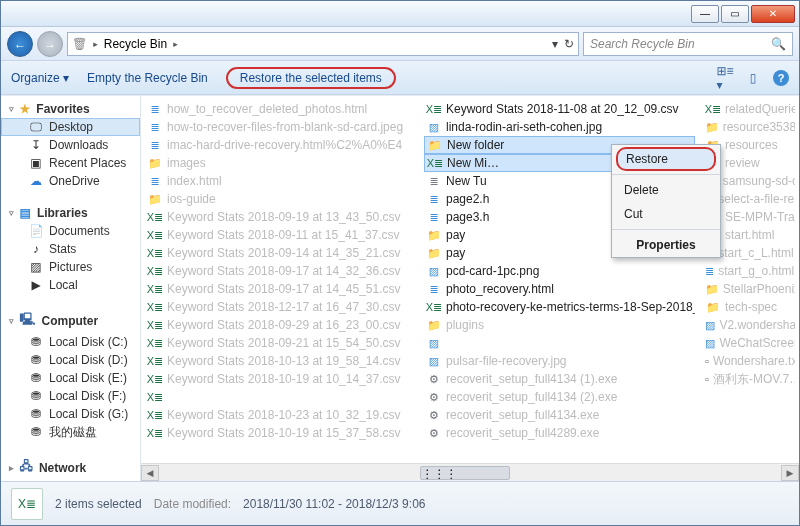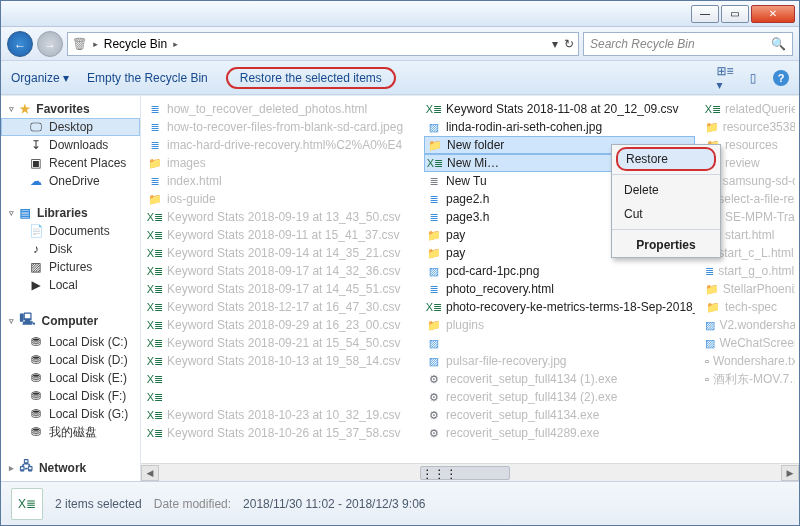--- a/index.html
+++ b/index.html
@@ -146,21 +146,21 @@
           <span class="tri">▿</span>
           <span style="color:#3a8edb">▤</span>
           <span>Libraries</span>
         </div>
       <div class="navitem">
           <span class="nico">📄</span>
           <span>Documents</span>
         </div>
       <div class="navitem">
           <span class="nico">♪</span>
-          <span>Disk</span>
+          <span>Stats</span>
         </div>
       <div class="navitem">
           <span class="nico">▨</span>
           <span>Pictures</span>
         </div>
       <div class="navitem">
           <span class="nico">▶</span>
           <span>Local</span>
         </div>
 
@@ -261,31 +261,32 @@
             <div class="fileitem">
               <span class="fico excel-ico">X≣</span>
               <span class="blurred">Keyword Stats 2018-09-21 at 15_54_50.csv</span>
             </div>
             <div class="fileitem">
               <span class="fico excel-ico">X≣</span>
               <span class="blurred">Keyword Stats 2018-10-13 at 19_58_14.csv</span>
             </div>
             <div class="fileitem">
               <span class="fico excel-ico">X≣</span>
+              <span class="blurred">Keyword Stats 2018-10-19 at 10_14_37.csv</span>
             </div>
             <div class="fileitem">
               <span class="fico excel-ico">X≣</span>
             </div>
             <div class="fileitem">
               <span class="fico excel-ico">X≣</span>
               <span class="blurred">Keyword Stats 2018-10-23 at 10_32_19.csv</span>
             </div>
             <div class="fileitem">
               <span class="fico excel-ico">X≣</span>
-              <span class="blurred">Keyword Stats 2018-10-26 at 15_37_58.csv</span>
+              <span class="blurred">Keyword Stats 2018-10-19 at 15_37_58.csv</span>
             </div>
           </div>
         <div class="filecol" id="col2">
             <div class="fileitem">
               <span class="fico excel-ico">X≣</span>
               <span>Keyword Stats 2018-11-08 at 20_12_09.csv</span>
             </div>
             <div class="fileitem">
               <span class="fico img-ico">▨</span>
               <span>linda-rodin-ari-seth-cohen.jpg</span>

